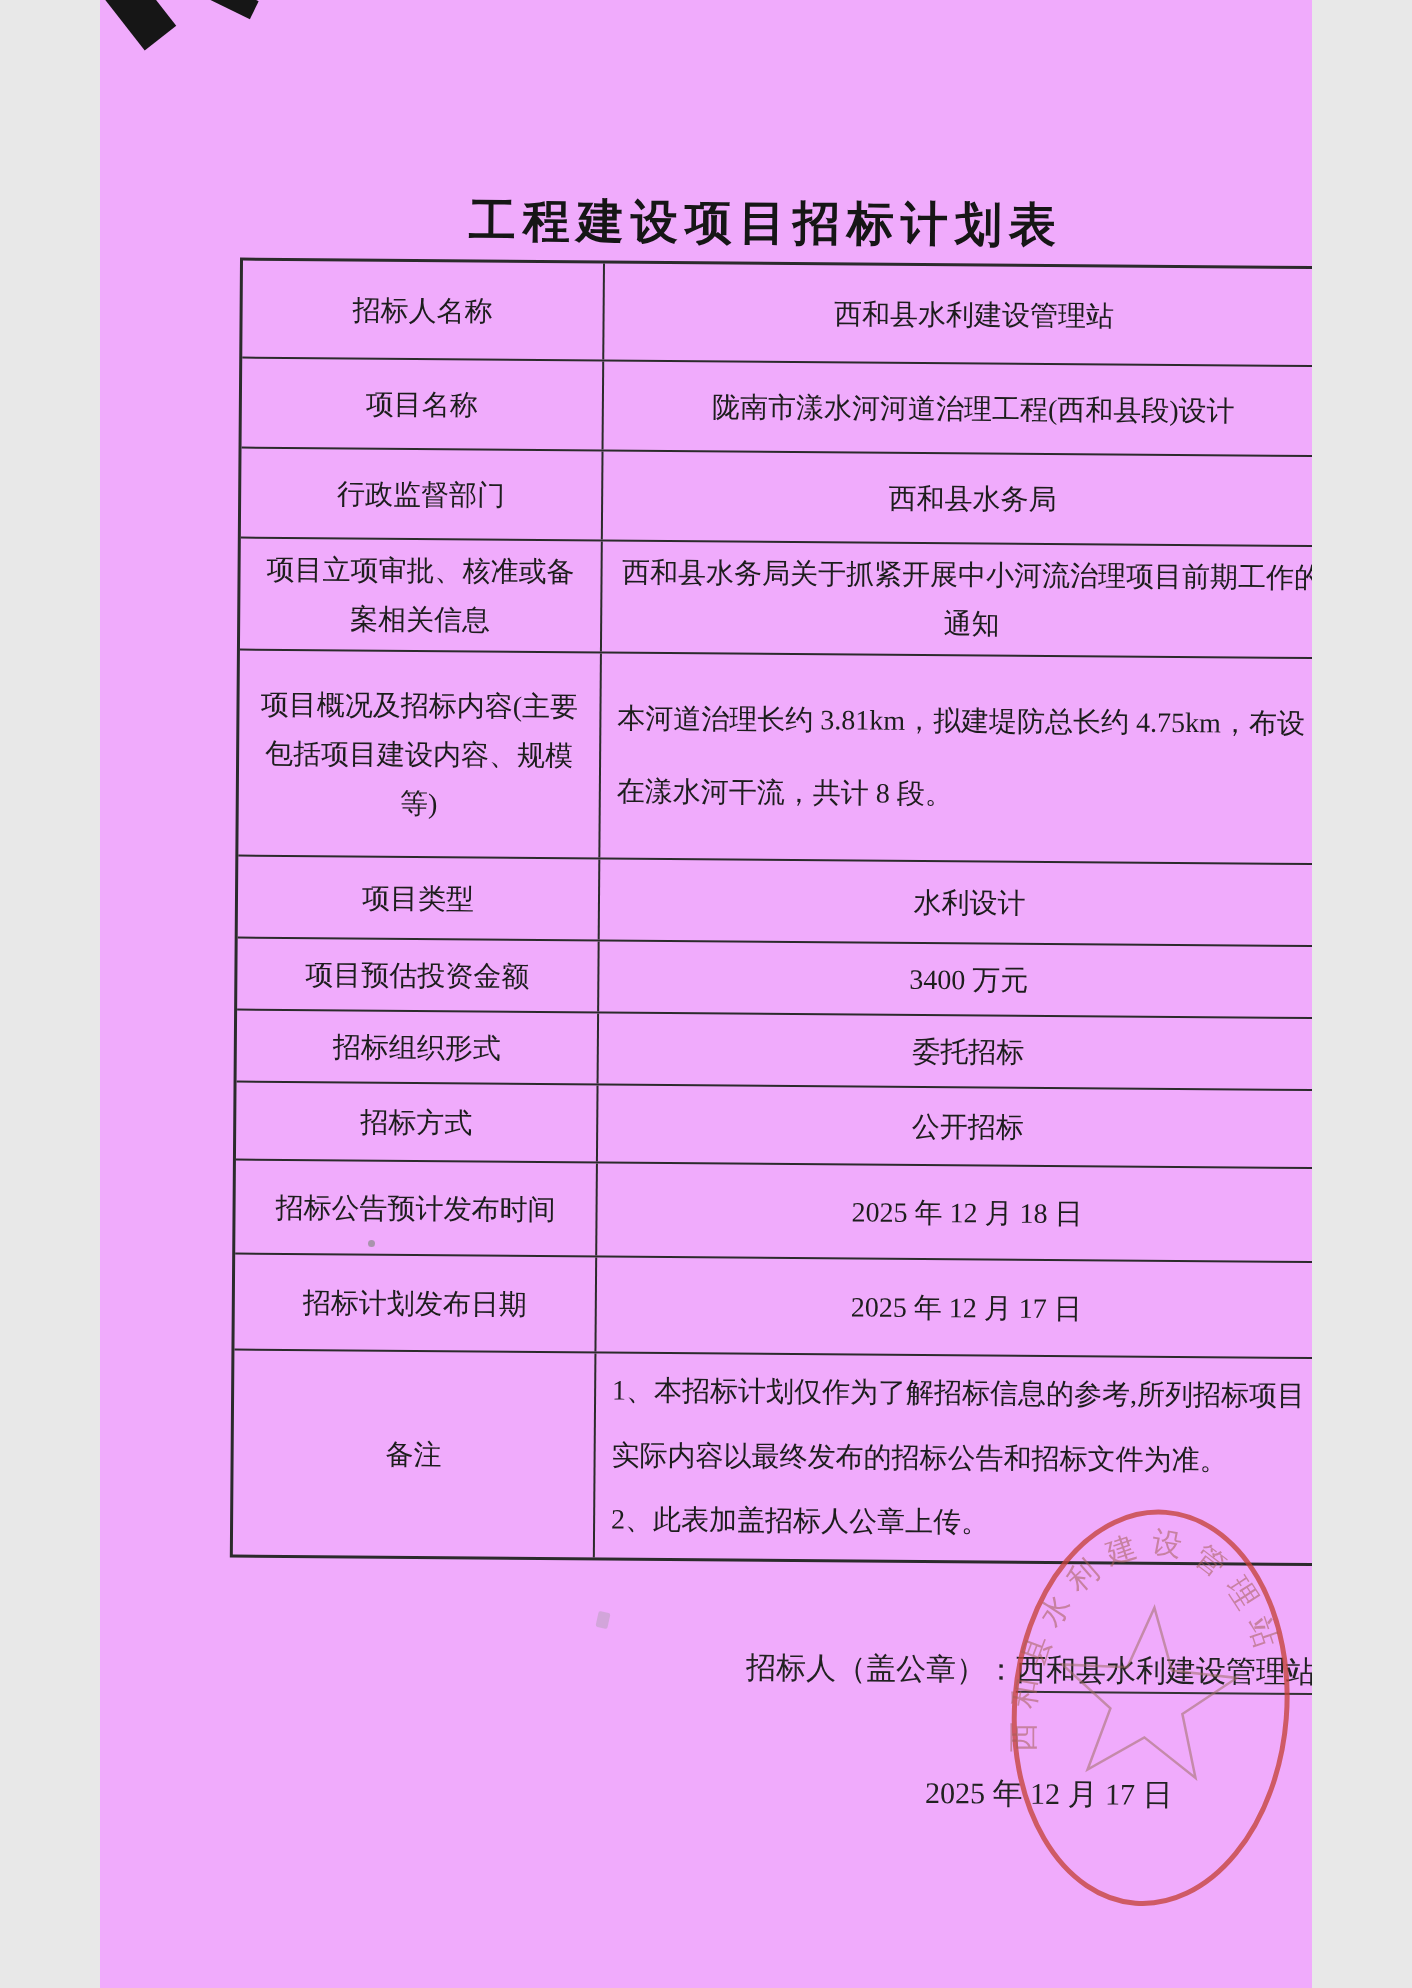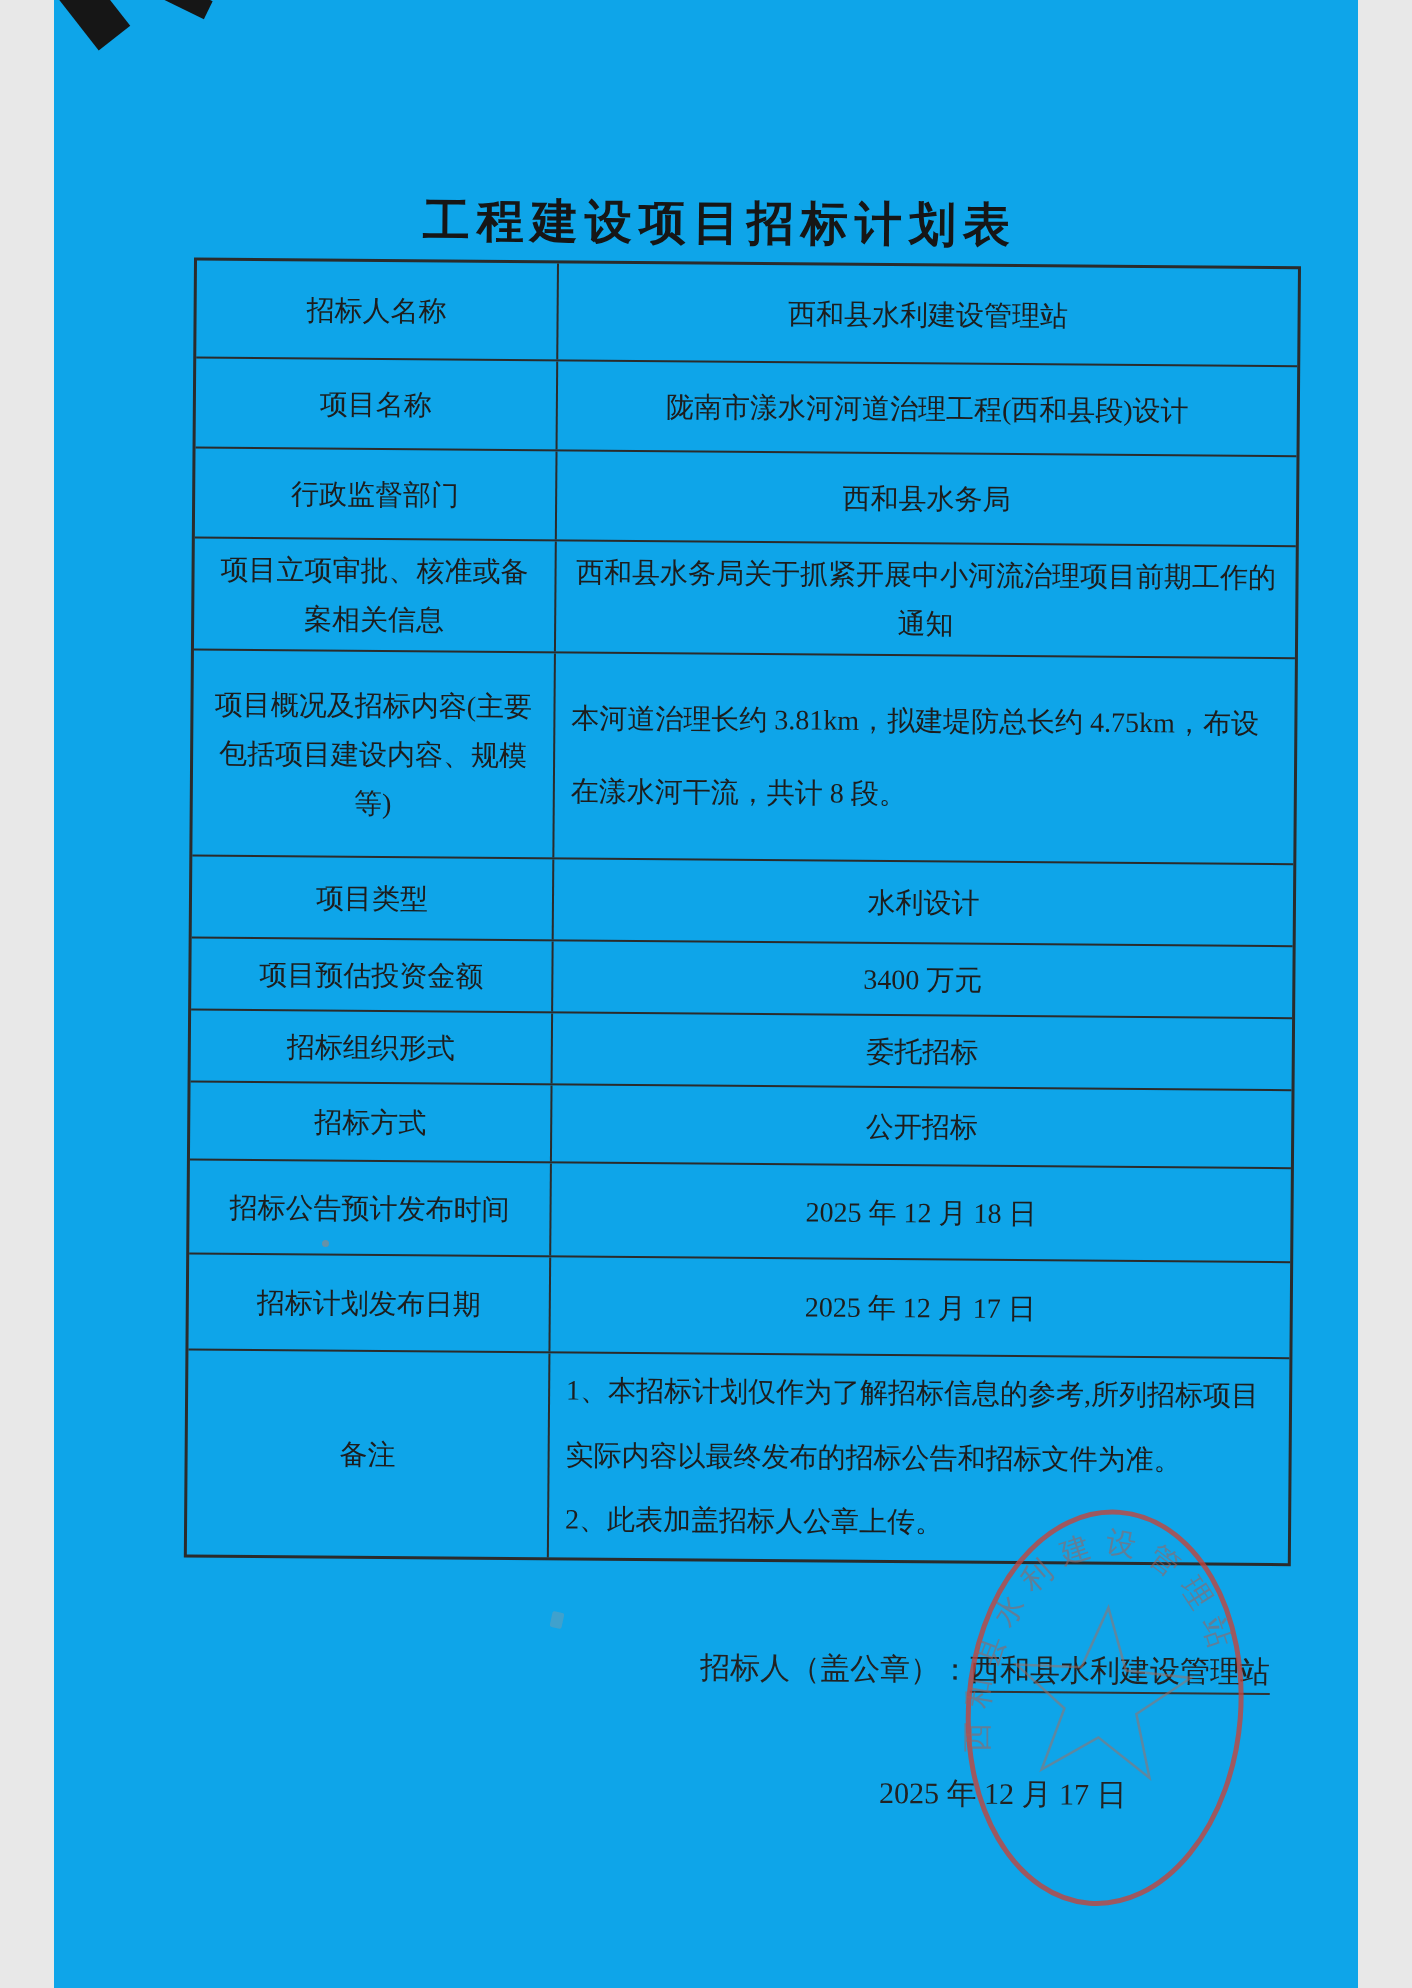--- a/index.html
+++ b/index.html
@@ -1,20 +1,20 @@
 <!DOCTYPE html>
 <html lang="zh"><head>
 <meta charset="utf-8">
 <style>
   html,body{margin:0;padding:0;background:#e8e8e8;}
   .page{
     position:relative;
-    width:1304px;height:1988px;
+    width:1212px;height:1988px;
     margin:0 auto;
-    background:#0ea5e9;
+    background:#f0abfc;
     overflow:hidden;
     font-family:"Liberation Serif","DejaVu Serif",serif;
     color:#1d1d1d;
   }
   
   .doc{
     position:absolute;inset:0;
     transform:rotate(0.45deg);
     transform-origin:700px 900px;
   }

